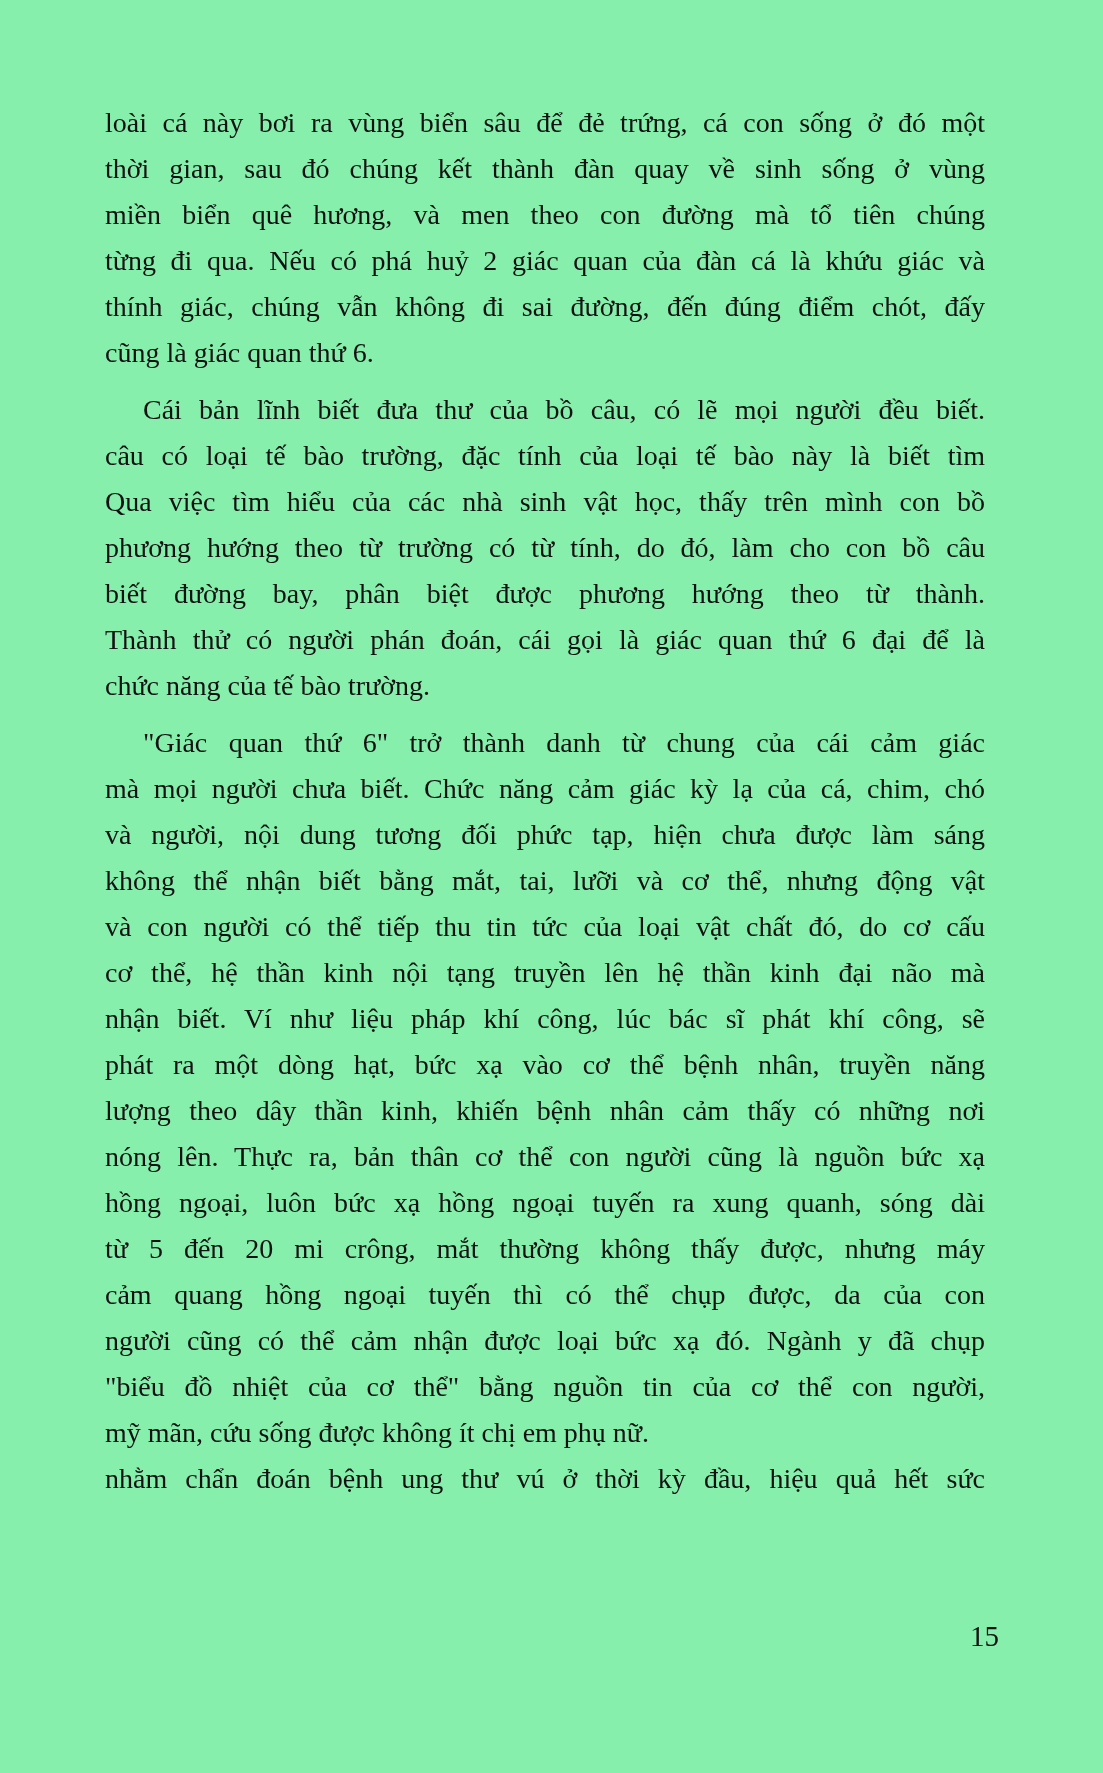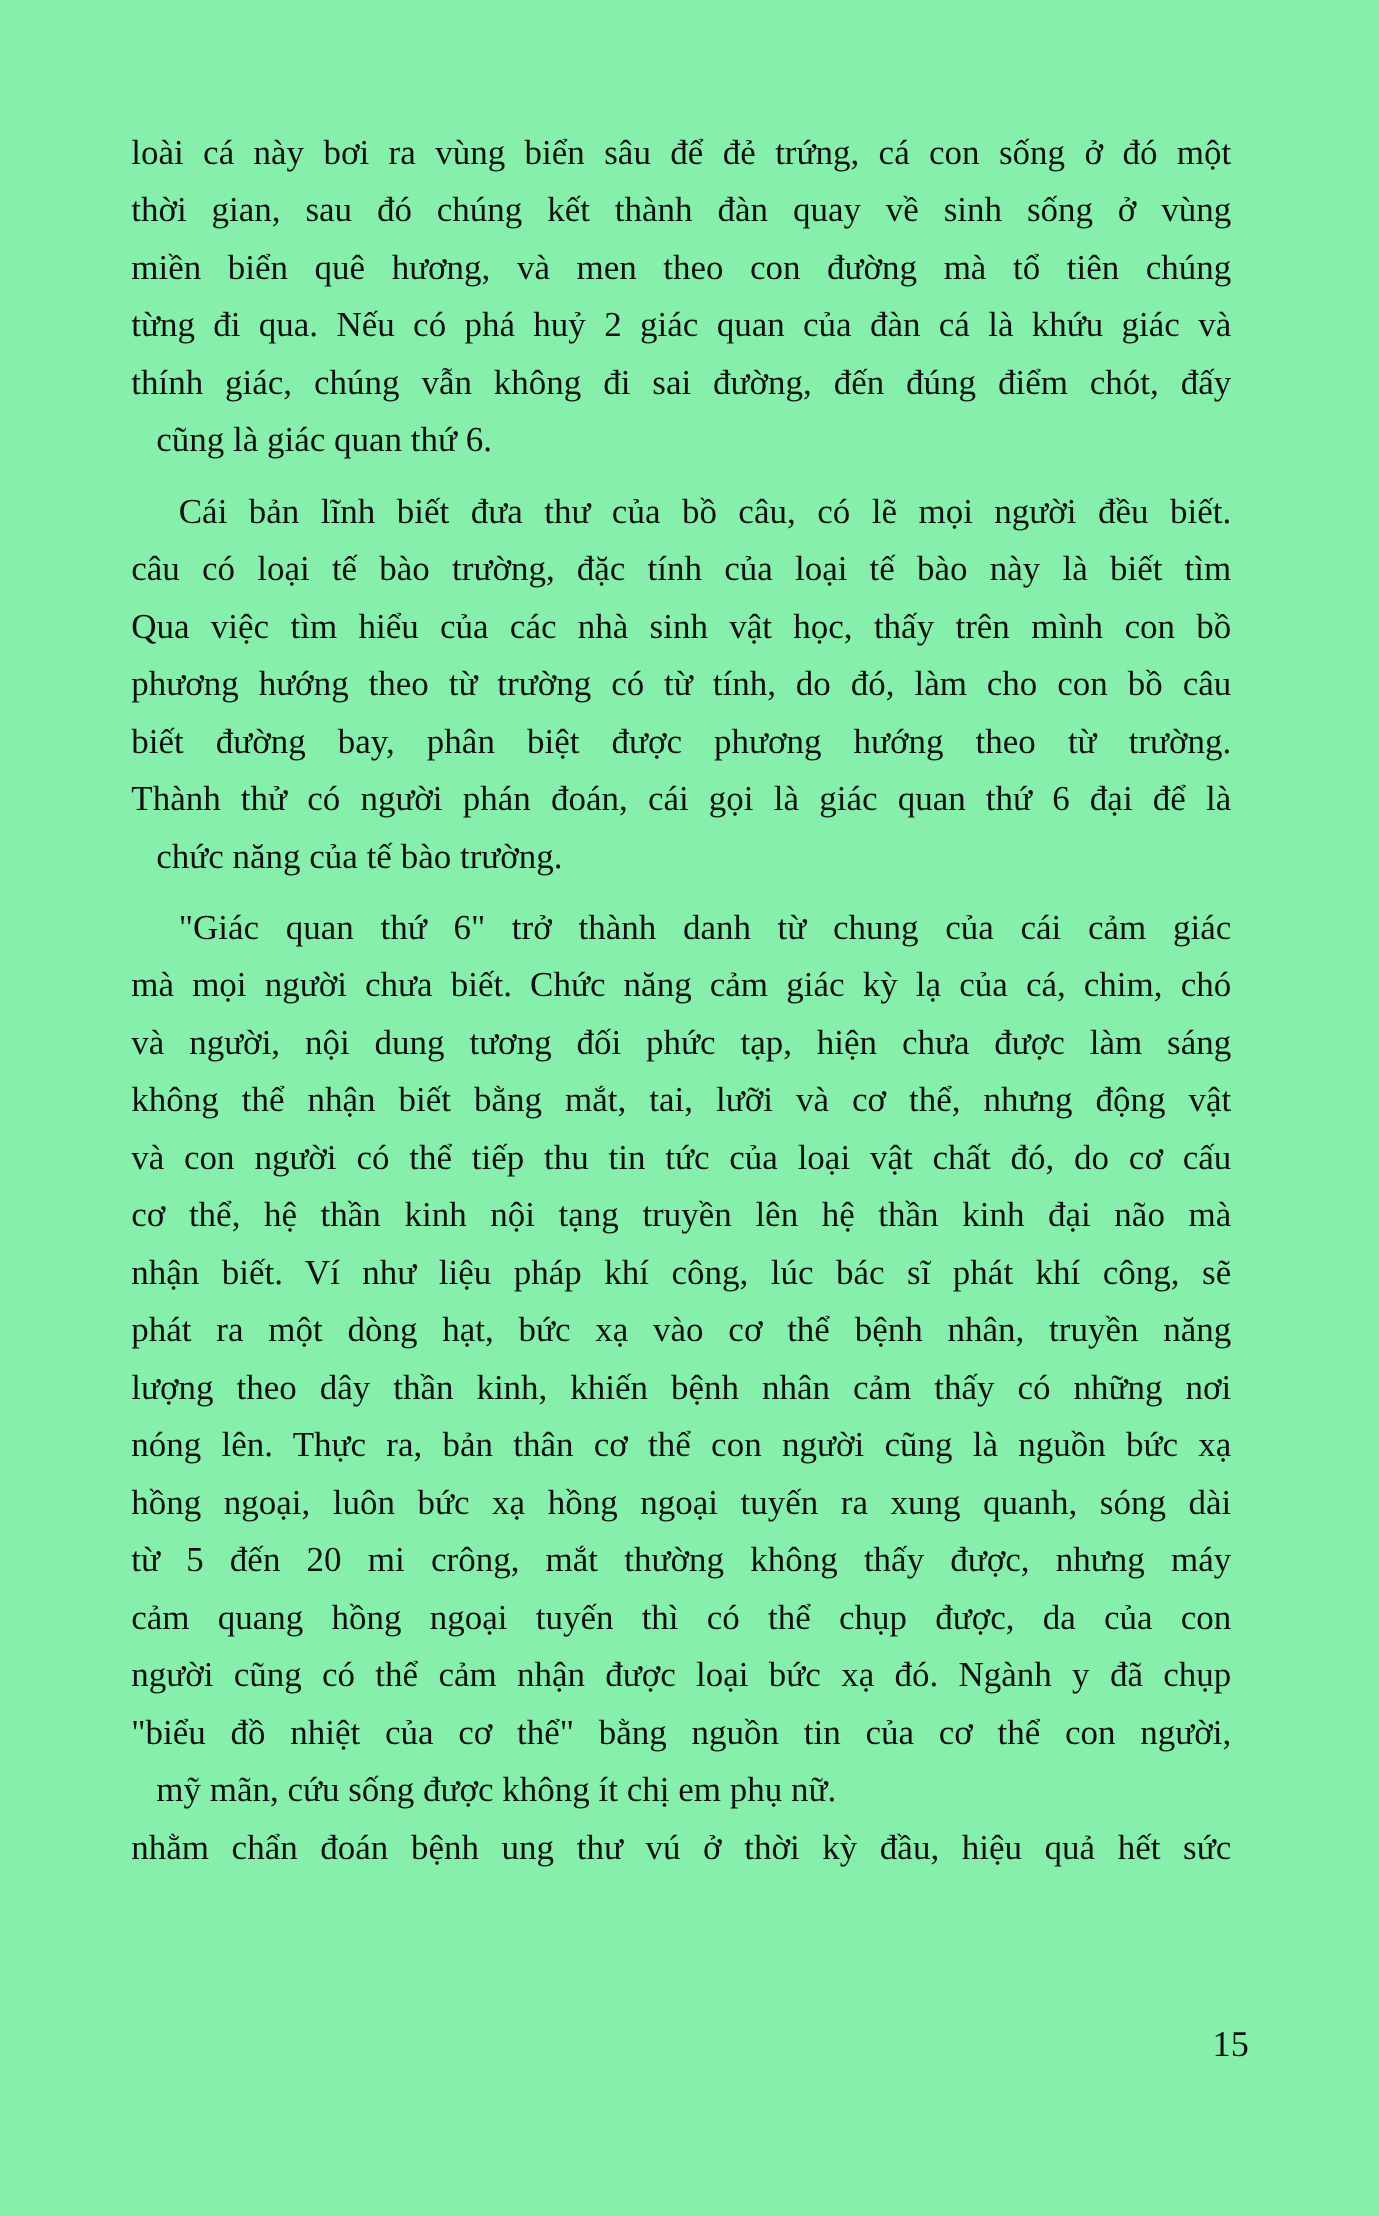--- a/index.html
+++ b/index.html
@@ -28,21 +28,20 @@
   .line {
     font-size: 28px;
     line-height: 46px;
     text-align: justify;
     text-align-last: justify;
     overflow: hidden;
   }
   .line.last {
     text-align: right;
     text-align-last: left;
-    margin-left: 20px;
   }
   .paragraph.indent .line:first-child { text-indent: 38px; }
   .page-number {
     position: absolute;
     left: 119px;
     top: 1616px;
     width: 880px;
     text-align: right;
     font-size: 29px;
     line-height: 40px;
@@ -59,21 +58,21 @@
         <div class="line">miền biển quê hương, và men theo con đường mà tổ tiên chúng</div>
         <div class="line">từng đi qua. Nếu có phá huỷ 2 giác quan của đàn cá là khứu giác và</div>
         <div class="line">thính giác, chúng vẫn không đi sai đường, đến đúng điểm chót, đấy</div>
         <div class="line last">cũng là giác quan thứ 6.</div>
       </div>
       <div class="paragraph indent">
         <div class="line">Cái bản lĩnh biết đưa thư của bồ câu, có lẽ mọi người đều biết.</div>
         <div class="line">câu có loại tế bào trường, đặc tính của loại tế bào này là biết tìm</div>
         <div class="line">Qua việc tìm hiểu của các nhà sinh vật học, thấy trên mình con bồ</div>
         <div class="line">phương hướng theo từ trường có từ tính, do đó, làm cho con bồ câu</div>
-        <div class="line">biết đường bay, phân biệt được phương hướng theo từ trường.</div>
+        <div class="line">biết đường bay, phân biệt được phương hướng theo từ thành.</div>
         <div class="line">Thành thử có người phán đoán, cái gọi là giác quan thứ 6 đại để là</div>
         <div class="line last">chức năng của tế bào trường.</div>
       </div>
       <div class="paragraph indent">
         <div class="line">"Giác quan thứ 6" trở thành danh từ chung của cái cảm giác</div>
         <div class="line">mà mọi người chưa biết. Chức năng cảm giác kỳ lạ của cá, chim, chó</div>
         <div class="line">và người, nội dung tương đối phức tạp, hiện chưa được làm sáng</div>
         <div class="line">không thể nhận biết bằng mắt, tai, lưỡi và cơ thể, nhưng động vật</div>
         <div class="line">và con người có thể tiếp thu tin tức của loại vật chất đó, do cơ cấu</div>
         <div class="line">cơ thể, hệ thần kinh nội tạng truyền lên hệ thần kinh đại não mà</div>

